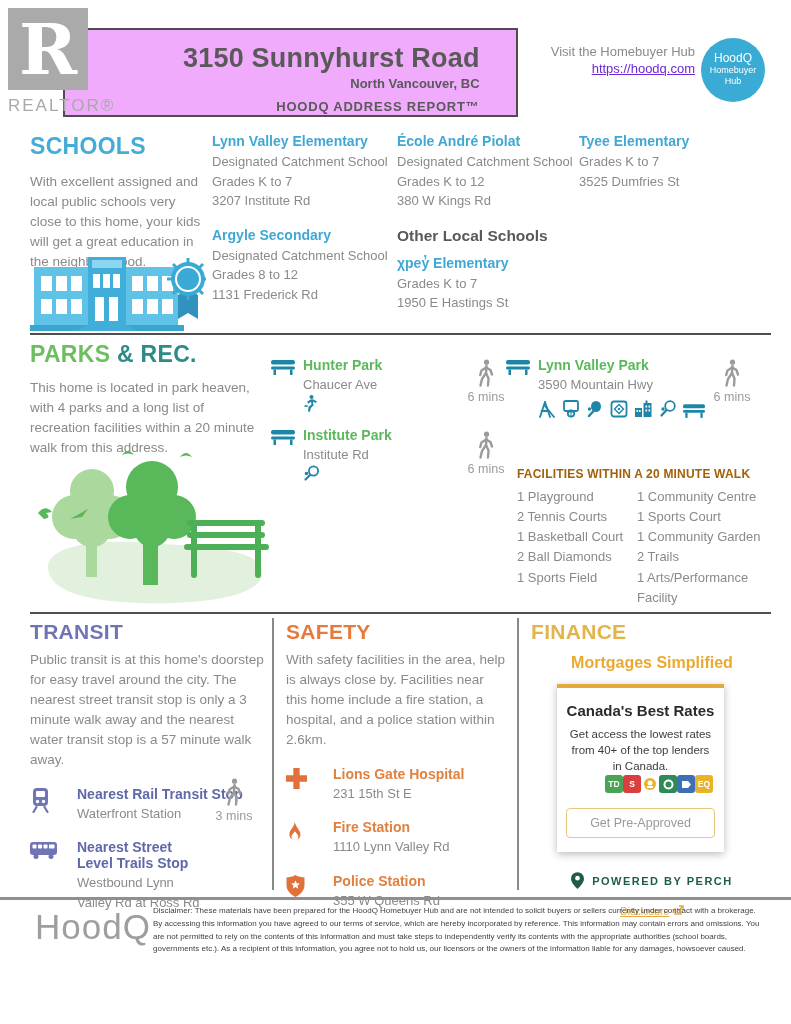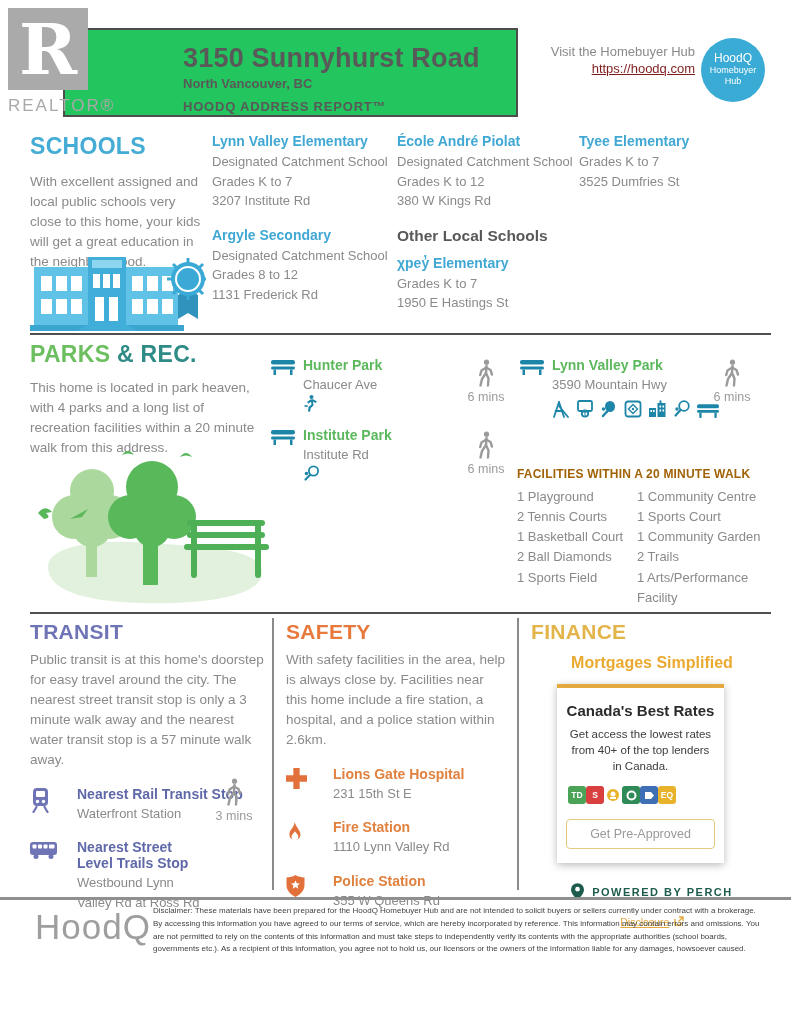--- a/index.html
+++ b/index.html
@@ -2,28 +2,28 @@
 <html><head>
 <meta charset="utf-8">
 <style>
   * { margin:0; padding:0; box-sizing:border-box; }
   body { background:#e8e8e8; font-family:"Liberation Sans", sans-serif; }
   .page { position:relative; width:791px; height:1024px; background:#fff; margin:0 auto; overflow:hidden; }
 
   
   .realtor { position:absolute; left:8px; top:8px; z-index:3; text-align:left; }
   .realtor-label { font-size:17px; color:#a9a9a9; letter-spacing:2px; margin-top:2px; }
-  .addr-box { position:absolute; left:63px; top:28px; width:455px; height:89px; border:2px solid #4d4d4d; background:#22c55e; z-index:2; }
+  .addr-box { position:absolute; left:63px; top:28px; width:455px; height:89px; border:2px solid #4d4d4d; background:#f0abfc; z-index:2;text-align:right; }
   .addr-inner { position:absolute; left:118px; top:13px; }
   .addr-title { font-size:27px; font-weight:bold; color:#595959; letter-spacing:.2px; }
   .addr-sub { font-size:13px; font-weight:bold; color:#595959; margin-top:2px; }
   .addr-report { font-size:13px; font-weight:bold; color:#595959; letter-spacing:.8px; margin-top:8px; }
   .hub { position:absolute; right:96px; top:44px; text-align:right; z-index:2; }
   .hub-text { font-size:13px; color:#8a8a8a; }
-  .hub a { font-size:13px; color:#7f1d1d; text-decoration:underline; }
+  .hub a { font-size:13px; color:#6d28d9; text-decoration:underline; }
   .hub-badge { position:absolute; right:26px; top:38px; width:64px; height:64px; border-radius:50%; background:#39abd5; color:#fff; text-align:center; padding-top:13px; z-index:2; }
   .hub-badge .l1 { font-size:12px; }
   .hub-badge .l2, .hub-badge .l3 { font-size:9px; line-height:1.25; }
 
   
   .para { font-size:13.5px; color:#8a8a8a; line-height:1.48; }
   .gray-line { font-size:13px; color:#8a8a8a; line-height:1.5; }
 
   
   .schools { position:absolute; left:30px; top:133px; width:745px; }
@@ -67,21 +67,21 @@
   .col-finance h2 { color:#e3b449; }
   .poi { display:flex; margin-top:16px;gap:15px; }
   .poi-icon { width:32px; flex:0 0 32px; padding-top:2px; }
   .poi-title { font-size:14px; font-weight:bold; margin-bottom:2px; }
   .t-title { color:#5f68a8; } .s-title { color:#e0813f; }
   .transit-walk { position:absolute; left:178px; top:158px; }
   .mortgage-tag { text-align:center; font-size:16px; font-weight:bold; color:#eaa92f; margin:10px 0 12px; }
   .rate-card { position:relative; margin-left:26px; width:167px; background:#fff; border-top:4px solid #e3a93e; box-shadow:0 2px 8px rgba(0,0,0,.28); padding:14px 9px 14px; }
   .rate-title { text-align:center; font-size:15px; font-weight:bold; color:#2b2b2b; margin-bottom:7px; }
   .rate-body { text-align:center; font-size:11.5px; color:#3c3c3c; line-height:1.4; }
-  .lenders { display:flex; justify-content:flex-start; margin:12px 2px 0; }
+  .lenders { display:flex; justify-content:flex-end; margin:1px 2px 0; }
   .lender { width:18px; height:18px; border-radius:3px; color:#fff; font-size:8.5px; font-weight:bold; display:flex; align-items:center; justify-content:center; }
   .btn-preapproved { display:block; width:100%; margin-top:15px; background:#fff; border:1px solid #e6c87f; border-radius:4px; padding:7px 0; text-align:center; font-size:12.5px; color:#9a9a9a; font-family:"Liberation Sans",sans-serif; cursor:pointer; }
   .perch { display:flex; align-items:center; justify-content:center; gap:8px; margin-top:20px; font-size:11px; font-weight:bold; letter-spacing:1.5px; color:#1d5c4d; }
   .disclosure { text-align:center; margin-top:12px; }
   .disclosure a { font-size:10.5px; color:#e3a93e; text-decoration:underline; }
 
   
   .footer-line { position:absolute; left:0; top:897px; width:791px; height:3px; background:#8f8f8f; }
   .footer { position:absolute; left:35px; top:905px; width:730px; display:flex; }
   .hoodq-logo { font-size:35px; color:#9e9e9e; letter-spacing:1px; width:118px; flex:0 0 118px; margin-top:2px; }
@@ -309,21 +309,21 @@
             <path d="M10.5 7 L10 14"></path>
             <path d="M10.2 8.5 L5.5 11.5 L4.2 16"></path>
             <path d="M10.2 8.5 L14.5 11 L16 15.5"></path>
             <path d="M10 14 L6 20 L4.5 26.5"></path>
             <path d="M10 14 L12.5 19.5 L12 26.5"></path>
           </g>
         </svg>
       <div>6 mins</div>
     </div>
 
-    <div class="park-entry" style="left:490px; top:16px;">
+    <div class="park-entry" style="left:476px; top:16px;">
       <span class="park-bench">
         <svg width="24" height="15" viewBox="0 0 24 15" fill="#1d86a8">
             <rect x="0" y="0" width="24" height="4.5" rx="2"></rect>
             <rect x="0" y="6.5" width="24" height="3" rx="1.5"></rect>
             <rect x="2.5" y="9.5" width="2.5" height="5.5"></rect>
             <rect x="19" y="9.5" width="2.5" height="5.5"></rect>
           </svg>
       </span>
       <div>
         <div class="park-name">Lynn Valley Park</div>

